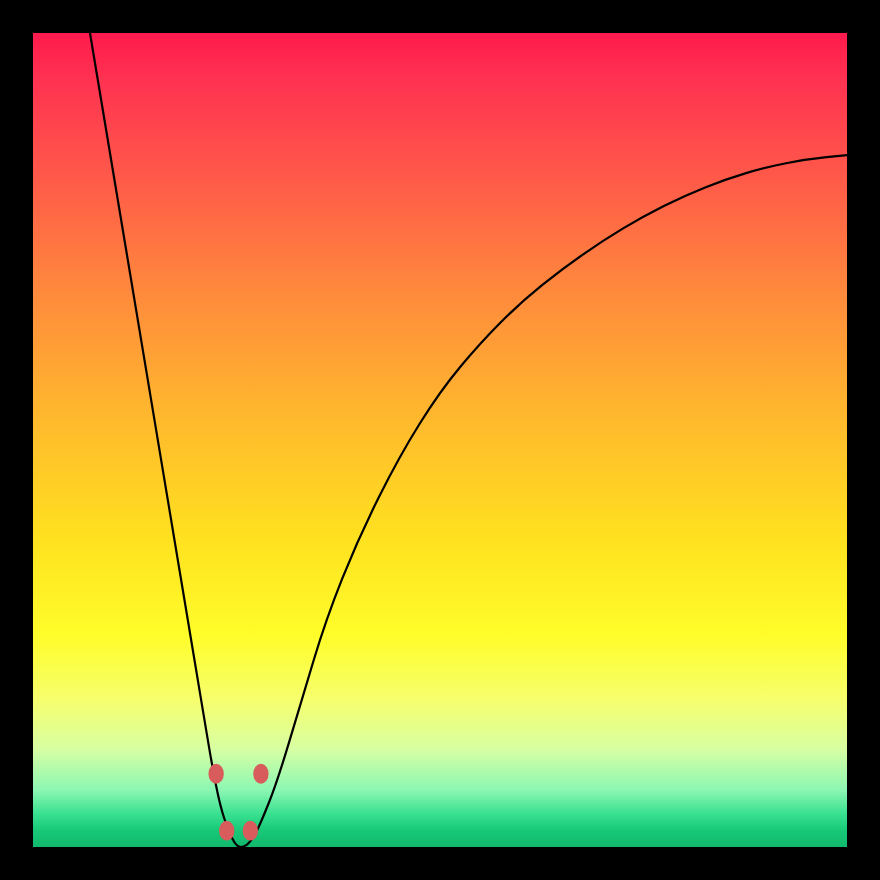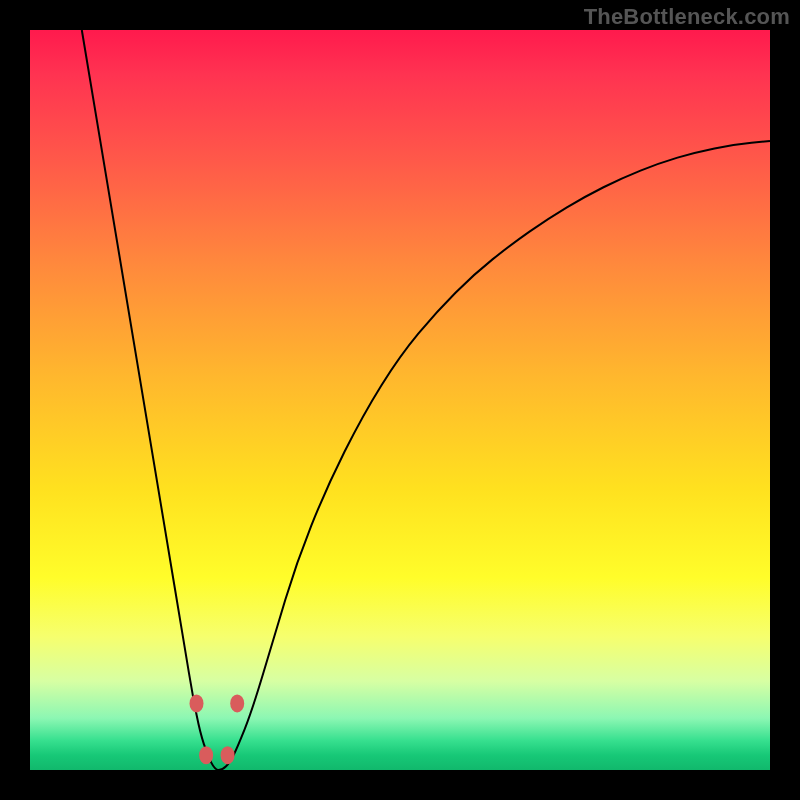--- a/index.html
+++ b/index.html
@@ -52,21 +52,20 @@
   }
   .dot {
     fill: #d95c5c;
     stroke: none;
   }
 </style>
 </head>
 <body>
 
 <div class="frame">
-  <div class="watermark">TheBottleneck.com</div>
   <div class="plot">
     <svg class="curve" viewBox="0 0 740 740" preserveAspectRatio="none">
       <path id="curve-path" fill="none" stroke="#000000" stroke-width="2" d="M 51.800000000000004 0 Q 51.800000000000004 0 62.900000000000006 66.60000000000002 Q 74 133.20000000000005 85.1 199.8 Q 96.2 266.4 103.6 310.79999999999995 Q 111 355.2 118.4 399.6 Q 125.80000000000001 444 133.2 488.4 Q 140.6 532.8 144.3 555 Q 148 577.2 151.7 599.4000000000001 Q 155.4 621.6 159.10000000000002 643.8 Q 162.8 666 166.5 684.5 Q 170.20000000000002 703 173.9 714.1 Q 177.6 725.2 181.3 732.6 Q 185 740 188.7 740 Q 192.4 740 196.10000000000002 736.3 Q 199.8 732.6 203.5 725.2 Q 207.20000000000002 717.8 214.60000000000002 699.3 Q 222 680.8 233.10000000000002 643.8 Q 244.20000000000002 606.8 255.3 569.8 Q 266.4 532.8 281.2 495.79999999999995 Q 296 458.8 314.5 421.8 Q 333 384.8 351.5 355.2 Q 370 325.59999999999997 388.5 303.4 Q 407.00000000000006 281.2 425.5 262.7 Q 444 244.2 462.5 229.4 Q 481 214.60000000000002 499.5 201.65000000000003 Q 518 188.70000000000005 536.5 177.60000000000002 Q 555 166.5 573.5 157.25 Q 592 148 610.5 140.60000000000002 Q 629 133.20000000000005 647.5 127.65000000000003 Q 666 122.10000000000002 684.5 118.40000000000003 Q 703 114.70000000000005 721.5 112.85000000000002 T 740 111"></path>
       <g id="dots">
           <ellipse cx="166.5" cy="673.4" rx="7" ry="9" class="dot" fill="#d95c5c"></ellipse>
           <ellipse cx="176.12" cy="725.2" rx="7" ry="9" class="dot" fill="#d95c5c"></ellipse>
           <ellipse cx="197.58" cy="725.2" rx="7" ry="9" class="dot" fill="#d95c5c"></ellipse>
           <ellipse cx="207.20000000000002" cy="673.4" rx="7" ry="9" class="dot" fill="#d95c5c"></ellipse>
         </g>
     </svg>

